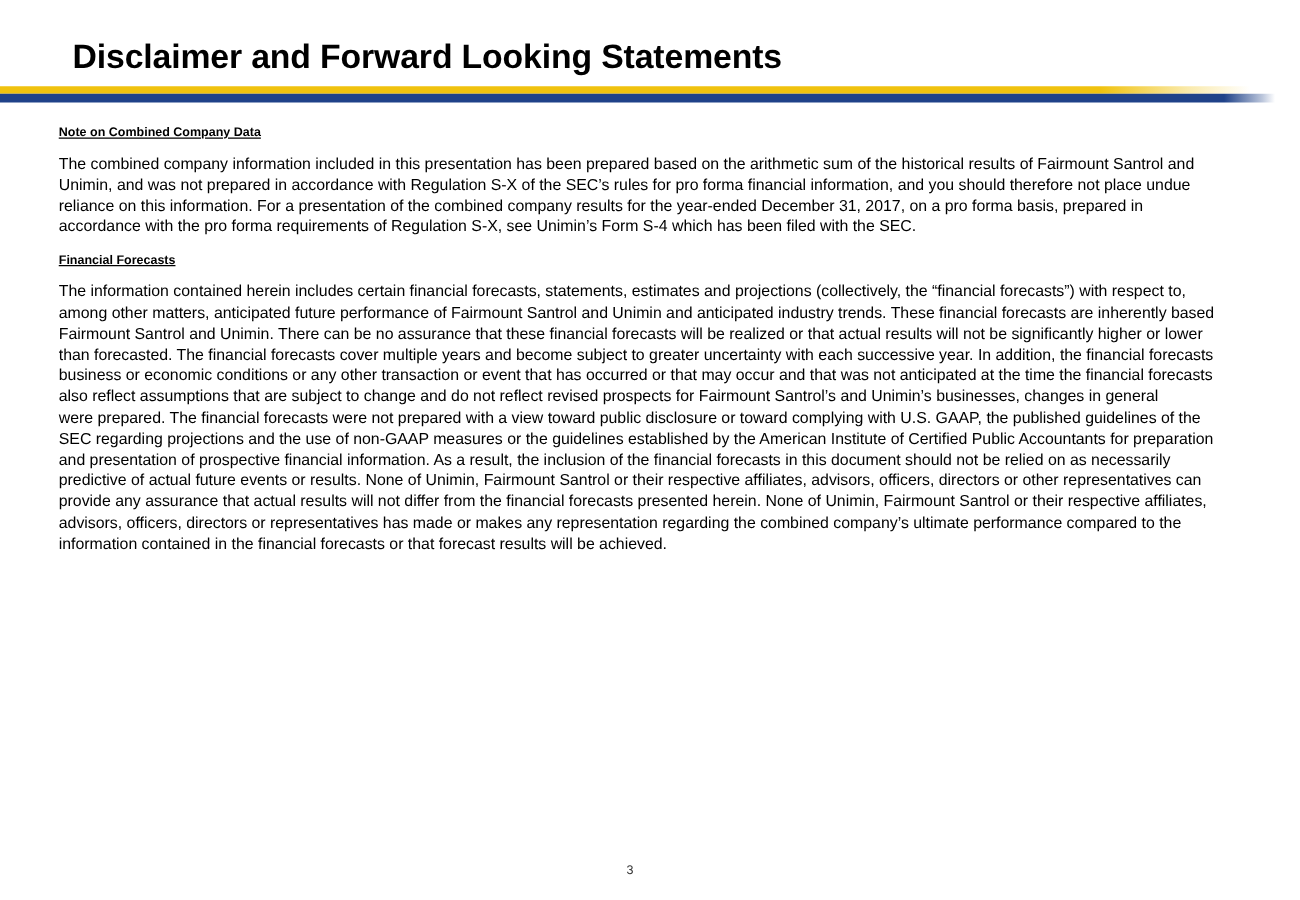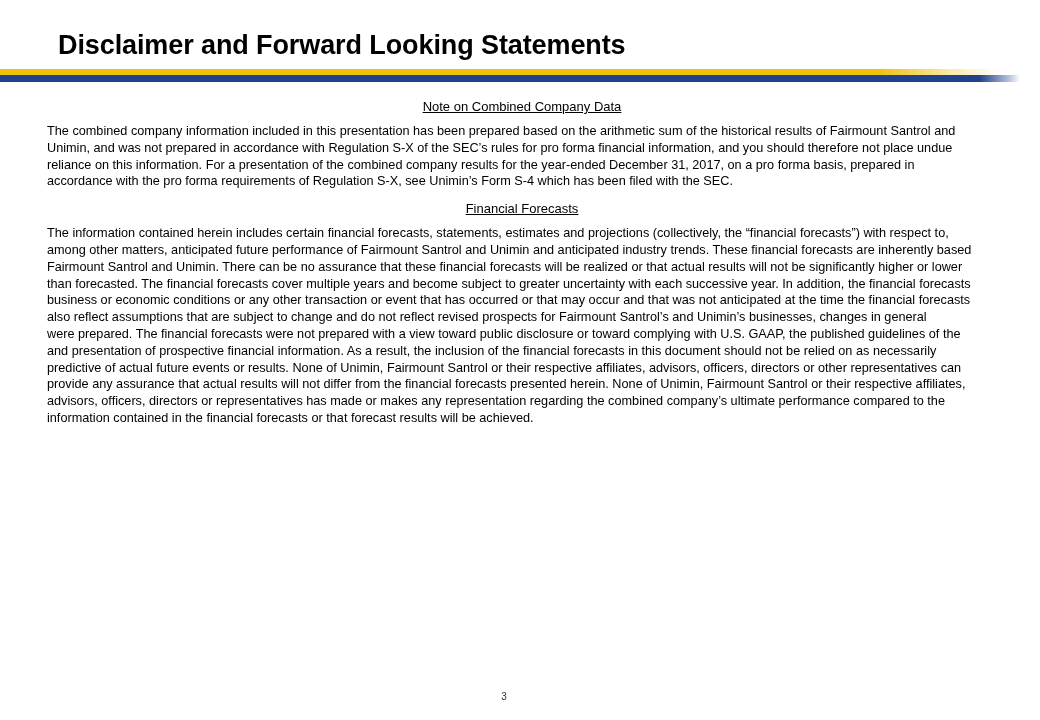--- a/index.html
+++ b/index.html
@@ -42,26 +42,25 @@
     height: 7px;
     background: linear-gradient(to right, #1f4289 0%, #1f4289 96%, rgba(31,66,137,0.3) 99%, rgba(31,66,137,0) 100%);
   }
   .content {
     position: absolute;
     left: 47px;
     top: 98px;
     width: 950px;
   }
   .section-heading {
-    font-size: 13px;
-    font-weight: normal;
+    font-size: 10px;
+    font-weight: bold;
     text-decoration: underline;
     line-height: 17px;
     margin: 0 0 8px 0;
-    text-align: center;
   }
   .para {
     font-size: 12.7px;
     line-height: 16.8px;
     margin: 0 0 10px 0;
   }
   .para .line {
     display: block;
     white-space: nowrap;
   }
@@ -96,20 +95,21 @@
   <div class="section">
     <div class="section-heading">Financial Forecasts</div>
     <div class="para">
       <span class="line">The information contained herein includes certain financial forecasts, statements, estimates and projections (collectively, the “financial forecasts”) with respect to,</span>
       <span class="line">among other matters, anticipated future performance of Fairmount Santrol and Unimin and anticipated industry trends. These financial forecasts are inherently based</span>
       <span class="line">Fairmount Santrol and Unimin. There can be no assurance that these financial forecasts will be realized or that actual results will not be significantly higher or lower</span>
       <span class="line">than forecasted. The financial forecasts cover multiple years and become subject to greater uncertainty with each successive year. In addition, the financial forecasts</span>
       <span class="line">business or economic conditions or any other transaction or event that has occurred or that may occur and that was not anticipated at the time the financial forecasts</span>
       <span class="line">also reflect assumptions that are subject to change and do not reflect revised prospects for Fairmount Santrol’s and Unimin’s businesses, changes in general</span>
       <span class="line">were prepared. The financial forecasts were not prepared with a view toward public disclosure or toward complying with U.S. GAAP, the published guidelines of the</span>
+      <span class="line">SEC regarding projections and the use of non-GAAP measures or the guidelines established by the American Institute of Certified Public Accountants for preparation</span>
       <span class="line">and presentation of prospective financial information. As a result, the inclusion of the financial forecasts in this document should not be relied on as necessarily</span>
       <span class="line">predictive of actual future events or results. None of Unimin, Fairmount Santrol or their respective affiliates, advisors, officers, directors or other representatives can</span>
       <span class="line">provide any assurance that actual results will not differ from the financial forecasts presented herein. None of Unimin, Fairmount Santrol or their respective affiliates,</span>
       <span class="line">advisors, officers, directors or representatives has made or makes any representation regarding the combined company’s ultimate performance compared to the</span>
       <span class="line">information contained in the financial forecasts or that forecast results will be achieved.</span>
     </div>
   </div>
 </div>
 
 <div class="page-number">3</div>

